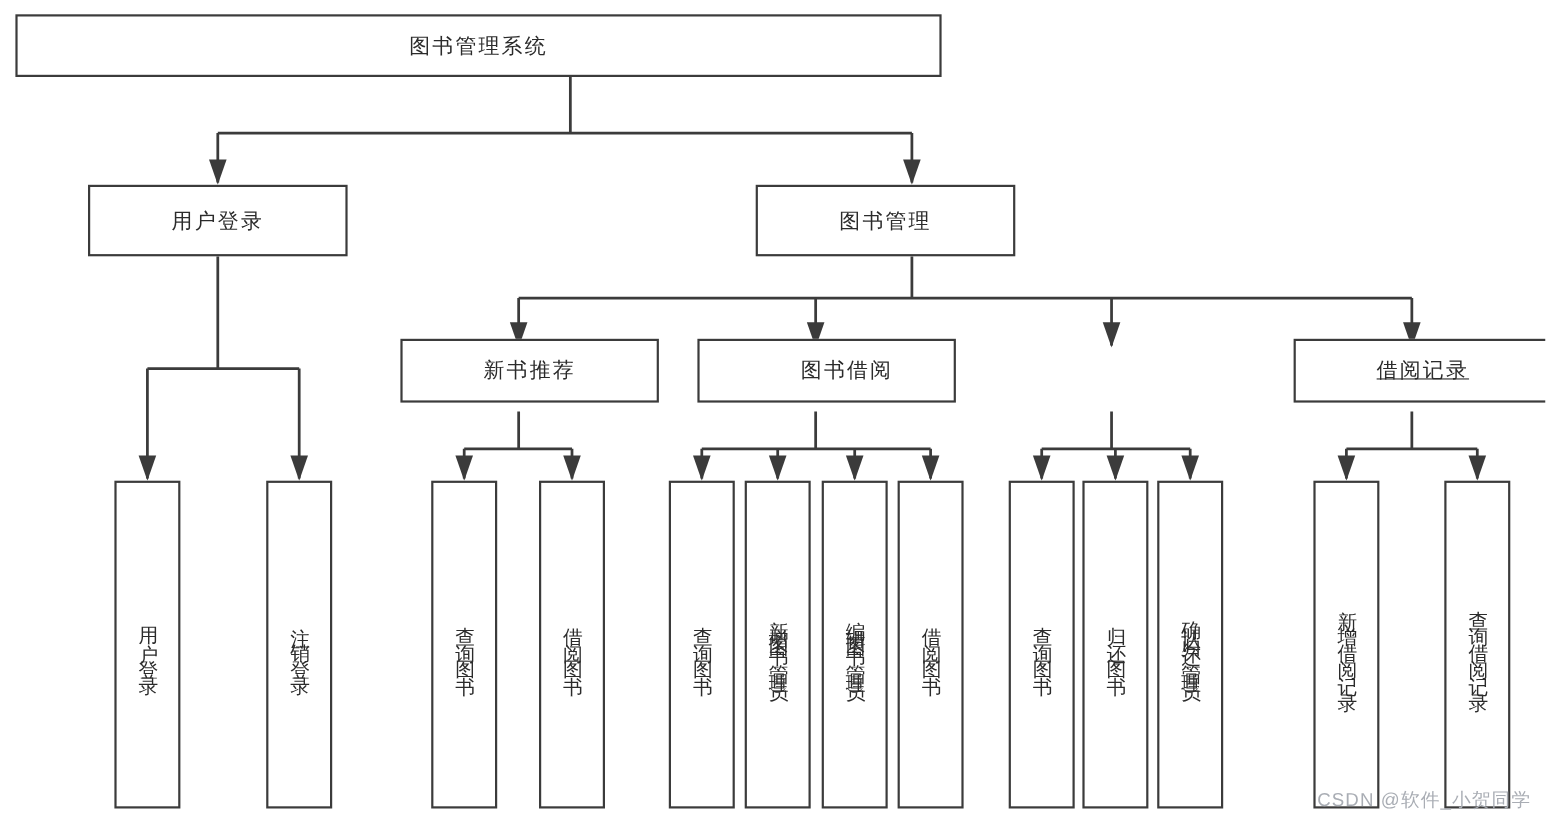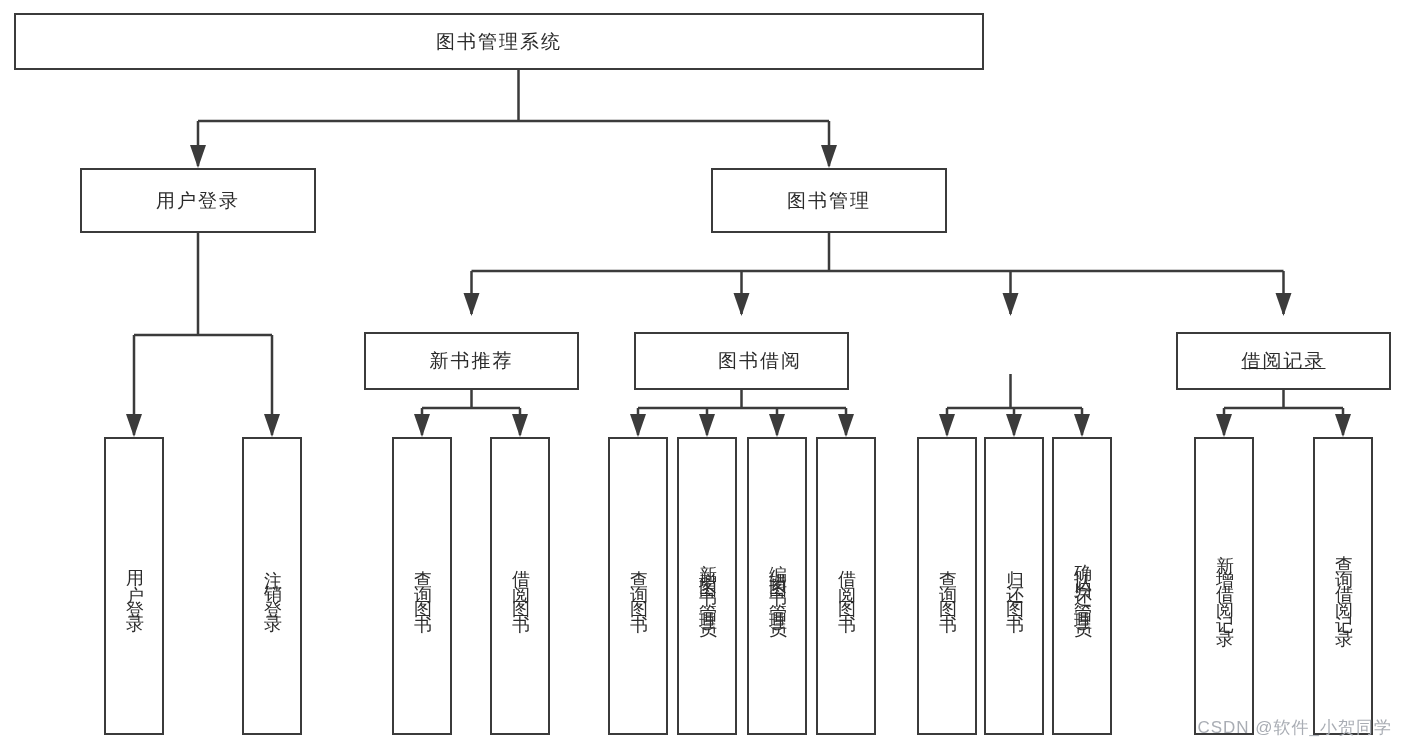--- a/index.html
+++ b/index.html
@@ -7,24 +7,24 @@
     position:relative;width:1405px;height:747px;background:#ffffff;
     font-family:"Liberation Sans","DejaVu Sans",sans-serif;overflow:hidden;
   }
   .connectors{position:absolute;left:0;top:0;width:1405px;height:747px;}
   .box{
     position:absolute;background:#ffffff;border:2.5px solid #3b3b3b;
     box-sizing:border-box;display:flex;align-items:center;justify-content:center;
     color:#2b2b2b;
   }
   .hlabel{font-size:19px;letter-spacing:2px;white-space:nowrap;}
-  .root{left:14px;top:13px;width:970px;height:57px;}
+  .root{left:14px;top:13px;width:842px;height:57px;}
   .lvl1{top:168px;width:236px;height:65px;}
-  .l1a{left:80px;} .l1b{left:711px;}
-  .lvl2{top:332px;width:215px;height:58px;}
+  .l1a{left:80px;} .l1b{left:687px;}
+  .lvl2{top:308px;width:235px;height:58px;}
   .l2a{left:364px;} .l2b{left:634px;padding-left:37px;} .l2c{left:903px;} .l2d{left:1176px;text-decoration:underline;}
   .leaf{top:437px;width:60px;height:298px;}
   .vlabel{
     writing-mode:vertical-rl;text-orientation:mixed;
     font-size:18px;line-height:1.1;letter-spacing:15px;white-space:nowrap;
   }
   .vlabel.tight{letter-spacing:8px;}
   .g1a{left:104px;} .g1b{left:242px;}
   .g2a{left:392px;} .g2b{left:490px;}
   .g3a{left:608px;} .g3b{left:677px;} .g3c{left:747px;} .g3d{left:816px;}

